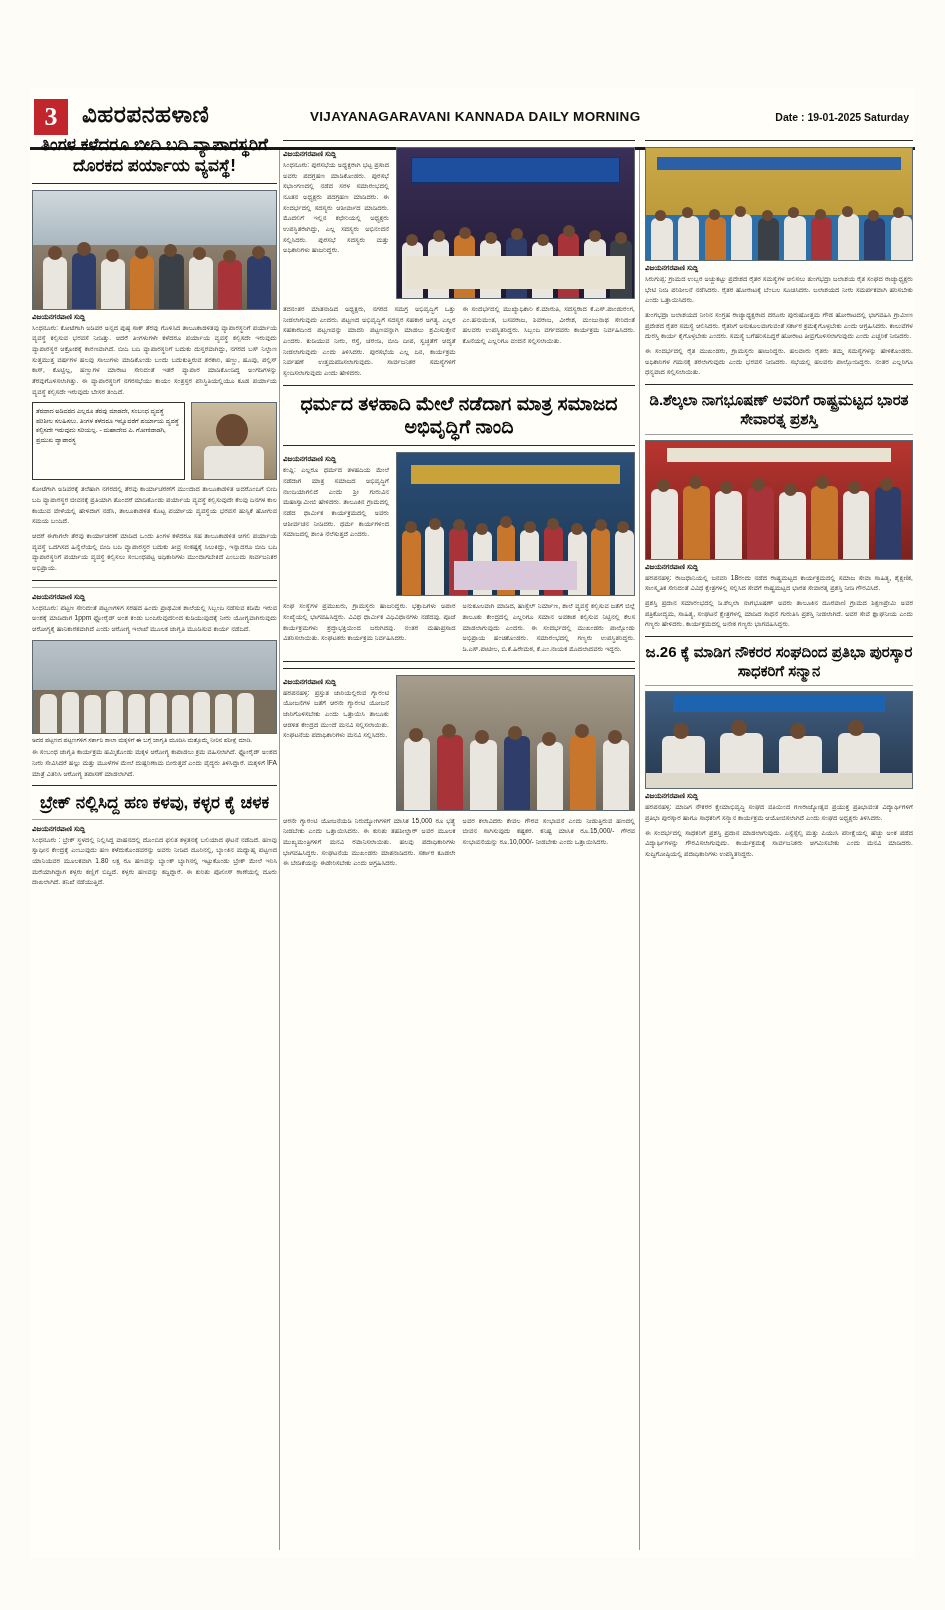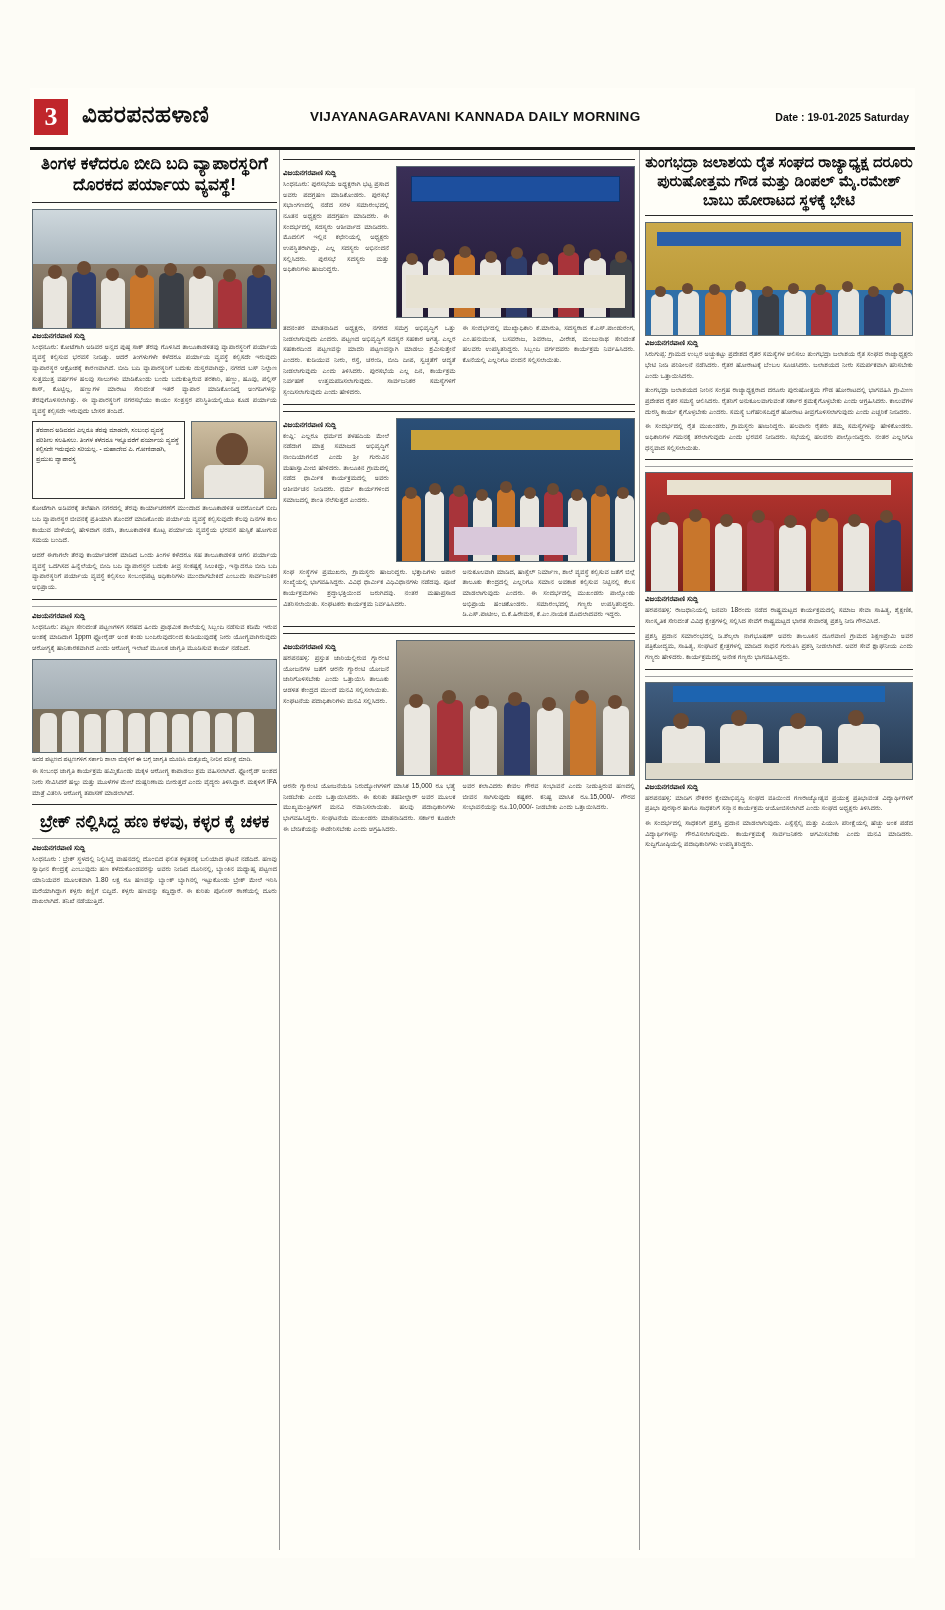--- a/index.html
+++ b/index.html
@@ -6,21 +6,21 @@
   body{font-family:"Liberation Sans",sans-serif;}
   .page{width:945px;height:1610px;background:#fdfcf6;margin:0 auto;position:relative;overflow:hidden;}
   .sheet{position:absolute;left:30px;top:88px;width:885px;height:1470px;background:#fffef8;}
   
   .masthead{position:absolute;left:30px;top:95px;width:885px;height:52px;border-bottom:3px solid #1a1a1a;}
   .pagenum{position:absolute;left:4px;top:4px;width:34px;height:36px;background:#c0262b;color:#fff;font-size:26px;font-weight:bold;display:flex;align-items:center;justify-content:center;font-family:"Liberation Serif",serif;}
   .mast-kan{position:absolute;left:52px;top:6px;font-size:23px;font-weight:bold;color:#111;letter-spacing:.5px;}
   .mast-eng{position:absolute;left:280px;top:14px;font-size:13.5px;font-weight:bold;color:#111;letter-spacing:.3px;}
   .mast-date{position:absolute;right:6px;top:16px;font-size:10.5px;font-weight:bold;color:#111;}
   
-  .col{position:absolute;top:153px;}
+  .col{position:absolute;top:134px;}
   .c1{left:32px;width:245px;}
   .c2{left:283px;width:352px;}
   .c3{left:645px;width:268px;}
   .rule-v{position:absolute;top:150px;width:1px;background:#9a9a9a;}
   .hl{font-family:"Liberation Sans",sans-serif;font-weight:bold;color:#0b0b0b;line-height:1.25;text-align:center;}
   .hl-xl{font-size:19px;}
   .hl-l{font-size:17px;}
   .hl-m{font-size:15px;}
   .byline{font-size:7px;font-weight:bold;color:#111;margin:3px 0 2px;}
   .body{font-size:6.6px;line-height:1.62;color:#1b1b1b;text-align:justify;}
@@ -175,20 +175,21 @@
             <div class="table-w"></div>
           </div>
         </div>
       </div>
     </div>
     <div class="two" style="margin-top:5px;">
       <div class="body k">ತದನಂತರ ಮಾತನಾಡಿದ ಅಧ್ಯಕ್ಷರು, ನಗರದ ಸಮಗ್ರ ಅಭಿವೃದ್ಧಿಗೆ ಒತ್ತು ನೀಡಲಾಗುವುದು ಎಂದರು. ಪಟ್ಟಣದ ಅಭಿವೃದ್ಧಿಗೆ ಸದಸ್ಯರ ಸಹಕಾರ ಅಗತ್ಯ. ಎಲ್ಲರ ಸಹಕಾರದಿಂದ ಪಟ್ಟಣವನ್ನು ಮಾದರಿ ಪಟ್ಟಣವನ್ನಾಗಿ ಮಾಡಲು ಶ್ರಮಿಸುತ್ತೇನೆ ಎಂದರು. ಕುಡಿಯುವ ನೀರು, ರಸ್ತೆ, ಚರಂಡಿ, ಬೀದಿ ದೀಪ, ಸ್ವಚ್ಛತೆಗೆ ಆದ್ಯತೆ ನೀಡಲಾಗುವುದು ಎಂದು ತಿಳಿಸಿದರು. ಪುರಸಭೆಯ ಎಲ್ಲ ದಿನ, ಕಾರ್ಯಕ್ರಮ ನಿರ್ವಹಣೆ ಉತ್ತಮಪಡಿಸಲಾಗುವುದು. ಸಾರ್ವಜನಿಕರ ಸಮಸ್ಯೆಗಳಿಗೆ ಸ್ಪಂದಿಸಲಾಗುವುದು ಎಂದು ಹೇಳಿದರು.</div>
       <div class="body k">ಈ ಸಂದರ್ಭದಲ್ಲಿ ಮುಖ್ಯಾಧಿಕಾರಿ ಕೆ.ಮಾರುತಿ, ಸದಸ್ಯರಾದ ಕೆ.ಎಸ್.ಪಾಂಡುರಂಗ, ಎಂ.ಹನುಮಂತ, ಬಸವರಾಜ, ಶಿವರಾಜ, ವೀರೇಶ, ಮಂಜುನಾಥ ಸೇರಿದಂತೆ ಹಲವರು ಉಪಸ್ಥಿತರಿದ್ದರು. ಸಿಬ್ಬಂದಿ ವರ್ಗದವರು ಕಾರ್ಯಕ್ರಮ ನಿರ್ವಹಿಸಿದರು. ಕೊನೆಯಲ್ಲಿ ಎಲ್ಲರಿಗೂ ವಂದನೆ ಸಲ್ಲಿಸಲಾಯಿತು.</div>
     </div>
     <div class="hr"></div>
+    <div class="hl hl-xl">ಧರ್ಮದ ತಳಹಾದಿ ಮೇಲೆ ನಡೆದಾಗ ಮಾತ್ರ ಸಮಾಜದ ಅಭಿವೃದ್ಧಿಗೆ ನಾಂದಿ</div>
     <div class="hr"></div>
     <div style="display:flex;gap:7px;margin-top:4px;">
       <div style="width:106px;">
         <div class="byline">ವಿಜಯನಗರವಾಣಿ ಸುದ್ದಿ</div>
         <div class="body k">ಕಂಪ್ಲಿ: ಎಲ್ಲರೂ ಧರ್ಮದ ತಳಹದಿಯ ಮೇಲೆ ನಡೆದಾಗ ಮಾತ್ರ ಸಮಾಜದ ಅಭಿವೃದ್ಧಿಗೆ ನಾಂದಿಯಾಗಲಿದೆ ಎಂದು ಶ್ರೀ ಗುರುವಿನ ಮಹಾಸ್ವಾಮೀಜಿ ಹೇಳಿದರು. ತಾಲೂಕಿನ ಗ್ರಾಮದಲ್ಲಿ ನಡೆದ ಧಾರ್ಮಿಕ ಕಾರ್ಯಕ್ರಮದಲ್ಲಿ ಅವರು ಆಶೀರ್ವಚನ ನೀಡಿದರು. ಧರ್ಮ ಕಾರ್ಯಗಳಿಂದ ಸಮಾಜದಲ್ಲಿ ಶಾಂತಿ ನೆಲೆಸುತ್ತದೆ ಎಂದರು.</div>
       </div>
       <div style="flex:1;">
         <div class="photo" style="height:142px;">
           <div class="ph-inner">
             <div style="position:absolute;inset:0;background:linear-gradient(#2b4f77,#1d3650);"></div>
@@ -255,21 +256,20 @@
         </div>
       </div>
     </div>
     <div class="two" style="margin-top:5px;">
       <div class="body k">ಆರನೇ ಗ್ಯಾರಂಟಿ ಯೋಜನೆಯಡಿ ನಿರುದ್ಯೋಗಿಗಳಿಗೆ ಮಾಸಿಕ 15,000 ರೂ ಭತ್ಯೆ ನೀಡಬೇಕು ಎಂದು ಒತ್ತಾಯಿಸಿದರು. ಈ ಕುರಿತು ತಹಶೀಲ್ದಾರ್ ಅವರ ಮೂಲಕ ಮುಖ್ಯಮಂತ್ರಿಗಳಿಗೆ ಮನವಿ ರವಾನಿಸಲಾಯಿತು. ಹಲವು ಪದಾಧಿಕಾರಿಗಳು ಭಾಗವಹಿಸಿದ್ದರು. ಸಂಘಟನೆಯ ಮುಖಂಡರು ಮಾತನಾಡಿದರು. ಸರ್ಕಾರ ಕೂಡಲೇ ಈ ಬೇಡಿಕೆಯನ್ನು ಈಡೇರಿಸಬೇಕು ಎಂದು ಆಗ್ರಹಿಸಿದರು.</div>
       <div class="body k">ಅವರ ಕಲಾವಿದರು ಕೇವಲ ಗೌರವ ಸಂಭಾವನೆ ಎಂದು ನೀಡುತ್ತಿರುವ ಹಣದಲ್ಲಿ ಜೀವನ ಸಾಗಿಸುವುದು ಕಷ್ಟಕರ. ಕನಿಷ್ಟ ಮಾಸಿಕ ರೂ.15,000/- ಗೌರವ ಸಂಭಾವನೆಯನ್ನು ರೂ.10,000/- ನೀಡಬೇಕು ಎಂದು ಒತ್ತಾಯಿಸಿದರು.</div>
     </div>
   </div>
 
   <div class="col c3">
-    <div class="hl hl-m">ತುಂಗಭದ್ರಾ ಜಲಾಶಯ ರೈತ ಸಂಘದ ರಾಜ್ಯಾಧ್ಯಕ್ಷ ದರೂರು ಪುರುಷೋತ್ತಮ ಗೌಡ ಮತ್ತು ಡಿಂಪಲ್ ಮೈ.ರಮೇಶ್ ಬಾಬು ಹೋರಾಟದ ಸ್ಥಳಕ್ಕೆ ಭೇಟಿ</div>
     <div class="hr"></div>
     <div class="photo" style="height:112px;margin-top:4px;">
       <div class="ph-inner">
         <div class="marquee"></div>
         <div style="position:absolute;left:4%;right:4%;top:8%;height:12%;background:#2b5fa8;"></div>
         <div class="mat"></div>
         <div class="crowd" style="height:64%;">
           <div class="fig w" style="left:2%;width:8%;height:58%"></div>
             <div class="head" style="left:3.5%;bottom:54%;width:11px;height:11px;"></div>
           <div class="fig w" style="left:12%;width:8%;height:62%"></div>
@@ -291,20 +291,21 @@
           <div class="fig w" style="left:92%;width:8%;height:62%"></div>
             <div class="head" style="left:93%;bottom:58%;width:11px;height:11px;"></div>
         </div>
       </div>
     </div>
     <div class="byline">ವಿಜಯನಗರವಾಣಿ ಸುದ್ದಿ</div>
     <div class="body k">ಸಿರುಗುಪ್ಪ: ಗ್ರಾಮದ ಉಬ್ಬರ ಅಚ್ಚುಕಟ್ಟು ಪ್ರದೇಶದ ರೈತರ ಸಮಸ್ಯೆಗಳ ಆಲಿಸಲು ತುಂಗಭದ್ರಾ ಜಲಾಶಯ ರೈತ ಸಂಘದ ರಾಜ್ಯಾಧ್ಯಕ್ಷರು ಭೇಟಿ ನೀಡಿ ಪರಿಶೀಲನೆ ನಡೆಸಿದರು. ರೈತರ ಹೋರಾಟಕ್ಕೆ ಬೆಂಬಲ ಸೂಚಿಸಿದರು. ಜಲಾಶಯದ ನೀರು ಸಮರ್ಪಕವಾಗಿ ಹರಿಸಬೇಕು ಎಂದು ಒತ್ತಾಯಿಸಿದರು.</div>
     <div class="body k" style="margin-top:4px;">ತುಂಗಭದ್ರಾ ಜಲಾಶಯದ ನೀರಿನ ಸಂಗ್ರಹ ರಾಜ್ಯಾಧ್ಯಕ್ಷರಾದ ದರೂರು ಪುರುಷೋತ್ತಮ ಗೌಡ ಹೋರಾಟದಲ್ಲಿ ಭಾಗವಹಿಸಿ ಗ್ರಾಮೀಣ ಪ್ರದೇಶದ ರೈತರ ಸಮಸ್ಯೆ ಆಲಿಸಿದರು. ರೈತರಿಗೆ ಅನುಕೂಲವಾಗುವಂತೆ ಸರ್ಕಾರ ಕ್ರಮಕೈಗೊಳ್ಳಬೇಕು ಎಂದು ಆಗ್ರಹಿಸಿದರು. ಕಾಲುವೆಗಳ ದುರಸ್ತಿ ಕಾರ್ಯ ಕೈಗೊಳ್ಳಬೇಕು ಎಂದರು. ಸಮಸ್ಯೆ ಬಗೆಹರಿಸದಿದ್ದರೆ ಹೋರಾಟ ತೀವ್ರಗೊಳಿಸಲಾಗುವುದು ಎಂದು ಎಚ್ಚರಿಕೆ ನೀಡಿದರು.</div>
     <div class="body k" style="margin-top:4px;">ಈ ಸಂದರ್ಭದಲ್ಲಿ ರೈತ ಮುಖಂಡರು, ಗ್ರಾಮಸ್ಥರು ಹಾಜರಿದ್ದರು. ಹಲವಾರು ರೈತರು ತಮ್ಮ ಸಮಸ್ಯೆಗಳನ್ನು ಹೇಳಿಕೊಂಡರು. ಅಧಿಕಾರಿಗಳ ಗಮನಕ್ಕೆ ತರಲಾಗುವುದು ಎಂದು ಭರವಸೆ ನೀಡಿದರು. ಸಭೆಯಲ್ಲಿ ಹಲವರು ಪಾಲ್ಗೊಂಡಿದ್ದರು. ನಂತರ ಎಲ್ಲರಿಗೂ ಧನ್ಯವಾದ ಸಲ್ಲಿಸಲಾಯಿತು.</div>
     <div class="hr"></div>
+    <div class="hl hl-m">ಡಿ.ಶೆಲ್ಕಲಾ ನಾಗಭೂಷಣ್ ಅವರಿಗೆ ರಾಷ್ಟ್ರಮಟ್ಟದ ಭಾರತ ಸೇವಾರತ್ನ ಪ್ರಶಸ್ತಿ</div>
     <div class="hr-thin"></div>
     <div class="photo" style="height:118px;margin-top:4px;">
       <div class="ph-inner">
         <div style="position:absolute;inset:0;background:linear-gradient(#b8352f,#7d221f);"></div>
         <div style="position:absolute;left:8%;right:8%;top:6%;height:12%;background:#e8e2d0;"></div>
         <div class="crowd" style="height:72%;">
           <div class="fig w" style="left:2%;width:10%;height:82%"></div>
             <div class="head" style="left:4%;bottom:78%;width:13px;height:13px;"></div>
           <div class="fig o" style="left:14%;width:10%;height:86%"></div>
             <div class="head" style="left:16%;bottom:82%;width:13px;height:13px;"></div>
@@ -320,20 +321,21 @@
             <div class="head" style="left:76%;bottom:76%;width:13px;height:13px;"></div>
           <div class="fig b" style="left:86%;width:10%;height:84%"></div>
             <div class="head" style="left:88%;bottom:80%;width:13px;height:13px;"></div>
         </div>
       </div>
     </div>
     <div class="byline">ವಿಜಯನಗರವಾಣಿ ಸುದ್ದಿ</div>
     <div class="body k">ಹರಪನಹಳ್ಳಿ: ರಾಜಧಾನಿಯಲ್ಲಿ ಜನವರಿ 18ರಂದು ನಡೆದ ರಾಷ್ಟ್ರಮಟ್ಟದ ಕಾರ್ಯಕ್ರಮದಲ್ಲಿ ಸಮಾಜ ಸೇವಾ ಸಾಹಿತ್ಯ, ಶೈಕ್ಷಣಿಕ, ಸಾಂಸ್ಕೃತಿಕ ಸೇರಿದಂತೆ ವಿವಿಧ ಕ್ಷೇತ್ರಗಳಲ್ಲಿ ಸಲ್ಲಿಸಿದ ಸೇವೆಗೆ ರಾಷ್ಟ್ರಮಟ್ಟದ ಭಾರತ ಸೇವಾರತ್ನ ಪ್ರಶಸ್ತಿ ನೀಡಿ ಗೌರವಿಸಿದೆ.</div>
     <div class="body k" style="margin-top:4px;">ಪ್ರಶಸ್ತಿ ಪ್ರದಾನ ಸಮಾರಂಭದಲ್ಲಿ ಡಿ.ಶೆಲ್ಕಲಾ ನಾಗಭೂಷಣ್ ಅವರು ತಾಲೂಕಿನ ದೂರವಾಣಿ ಗ್ರಾಮದ ಶಿಕ್ಷಣಪ್ರೇಮಿ ಅವರ ಪತ್ರಿಕೋದ್ಯಮ, ಸಾಹಿತ್ಯ, ಸಂಘಟನೆ ಕ್ಷೇತ್ರಗಳಲ್ಲಿ ಮಾಡಿದ ಸಾಧನೆ ಗುರುತಿಸಿ ಪ್ರಶಸ್ತಿ ನೀಡಲಾಗಿದೆ. ಅವರ ಸೇವೆ ಶ್ಲಾಘನೀಯ ಎಂದು ಗಣ್ಯರು ಹೇಳಿದರು. ಕಾರ್ಯಕ್ರಮದಲ್ಲಿ ಅನೇಕ ಗಣ್ಯರು ಭಾಗವಹಿಸಿದ್ದರು.</div>
     <div class="hr"></div>
+    <div class="hl hl-m">ಜ.26 ಕ್ಕೆ ಮಾಡಿಗ ನೌಕರರ ಸಂಘದಿಂದ ಪ್ರತಿಭಾ ಪುರಸ್ಕಾರ ಸಾಧಕರಿಗೆ ಸನ್ಮಾನ</div>
     <div class="hr-thin"></div>
     <div class="photo" style="height:96px;margin-top:4px;">
       <div class="ph-inner">
         <div style="position:absolute;inset:0;background:linear-gradient(#3f5d80,#27384d);"></div>
         <div style="position:absolute;left:10%;right:10%;top:4%;height:16%;background:#1d64b0;"></div>
         <div class="crowd" style="height:70%;">
           <div class="fig w" style="left:6%;width:16%;height:78%"></div>
             <div class="head" style="left:10%;bottom:74%;width:16px;height:16px;"></div>
           <div class="fig w" style="left:28%;width:16%;height:82%"></div>
             <div class="head" style="left:32%;bottom:78%;width:16px;height:16px;"></div>

